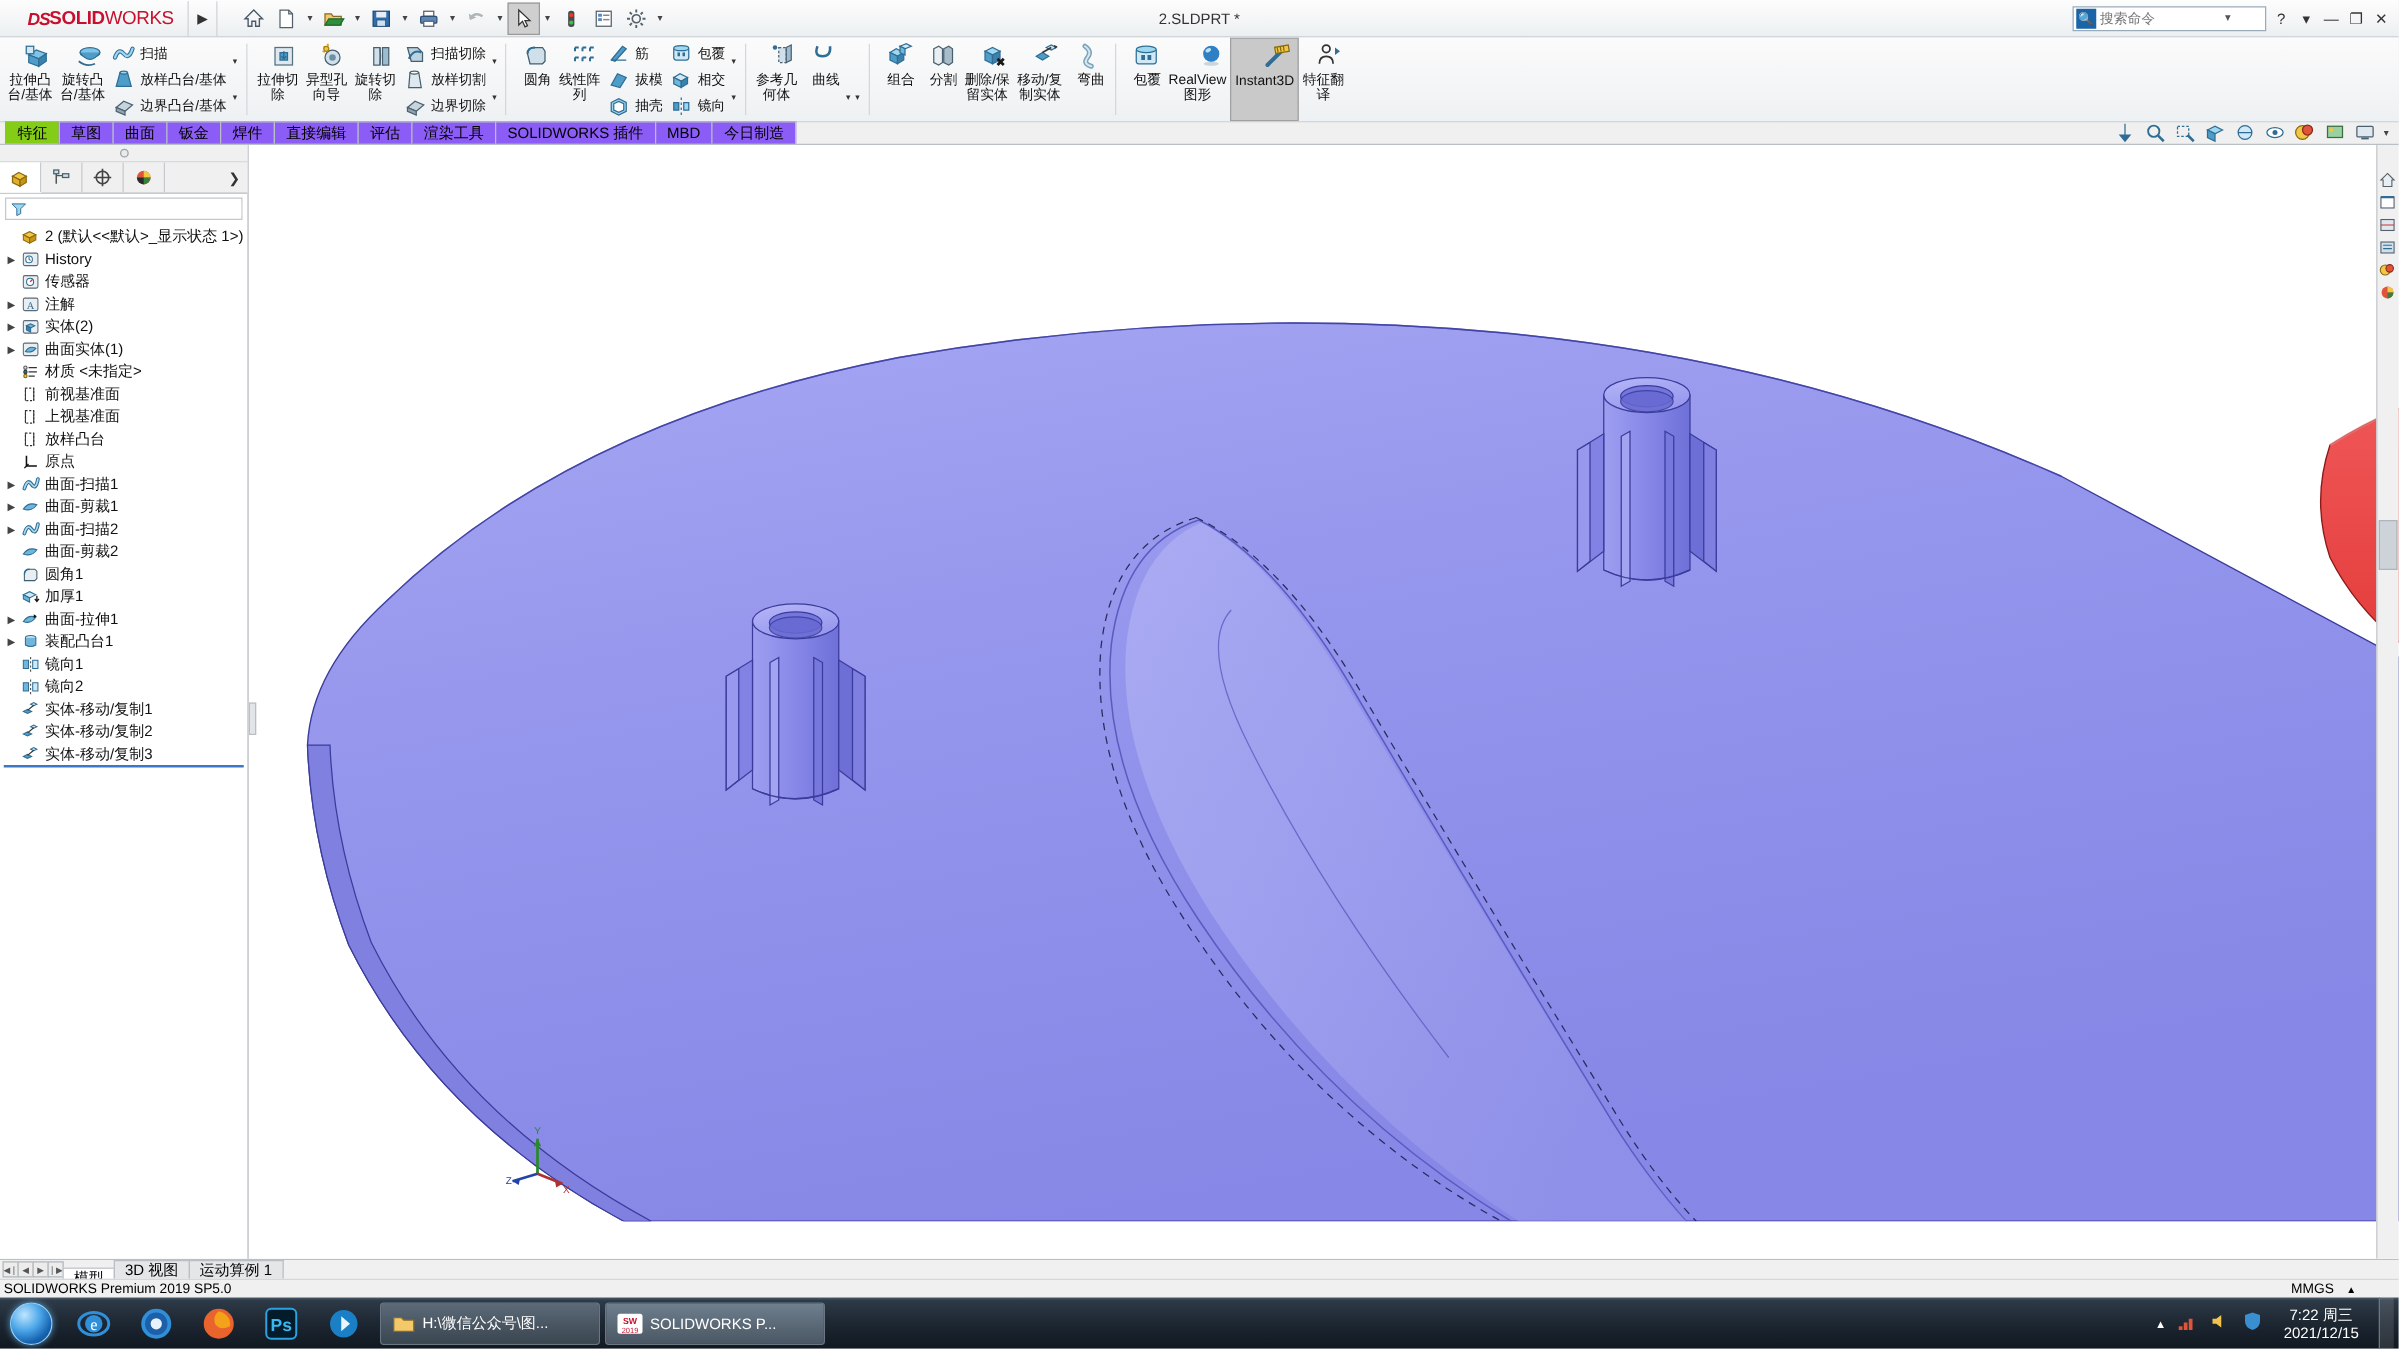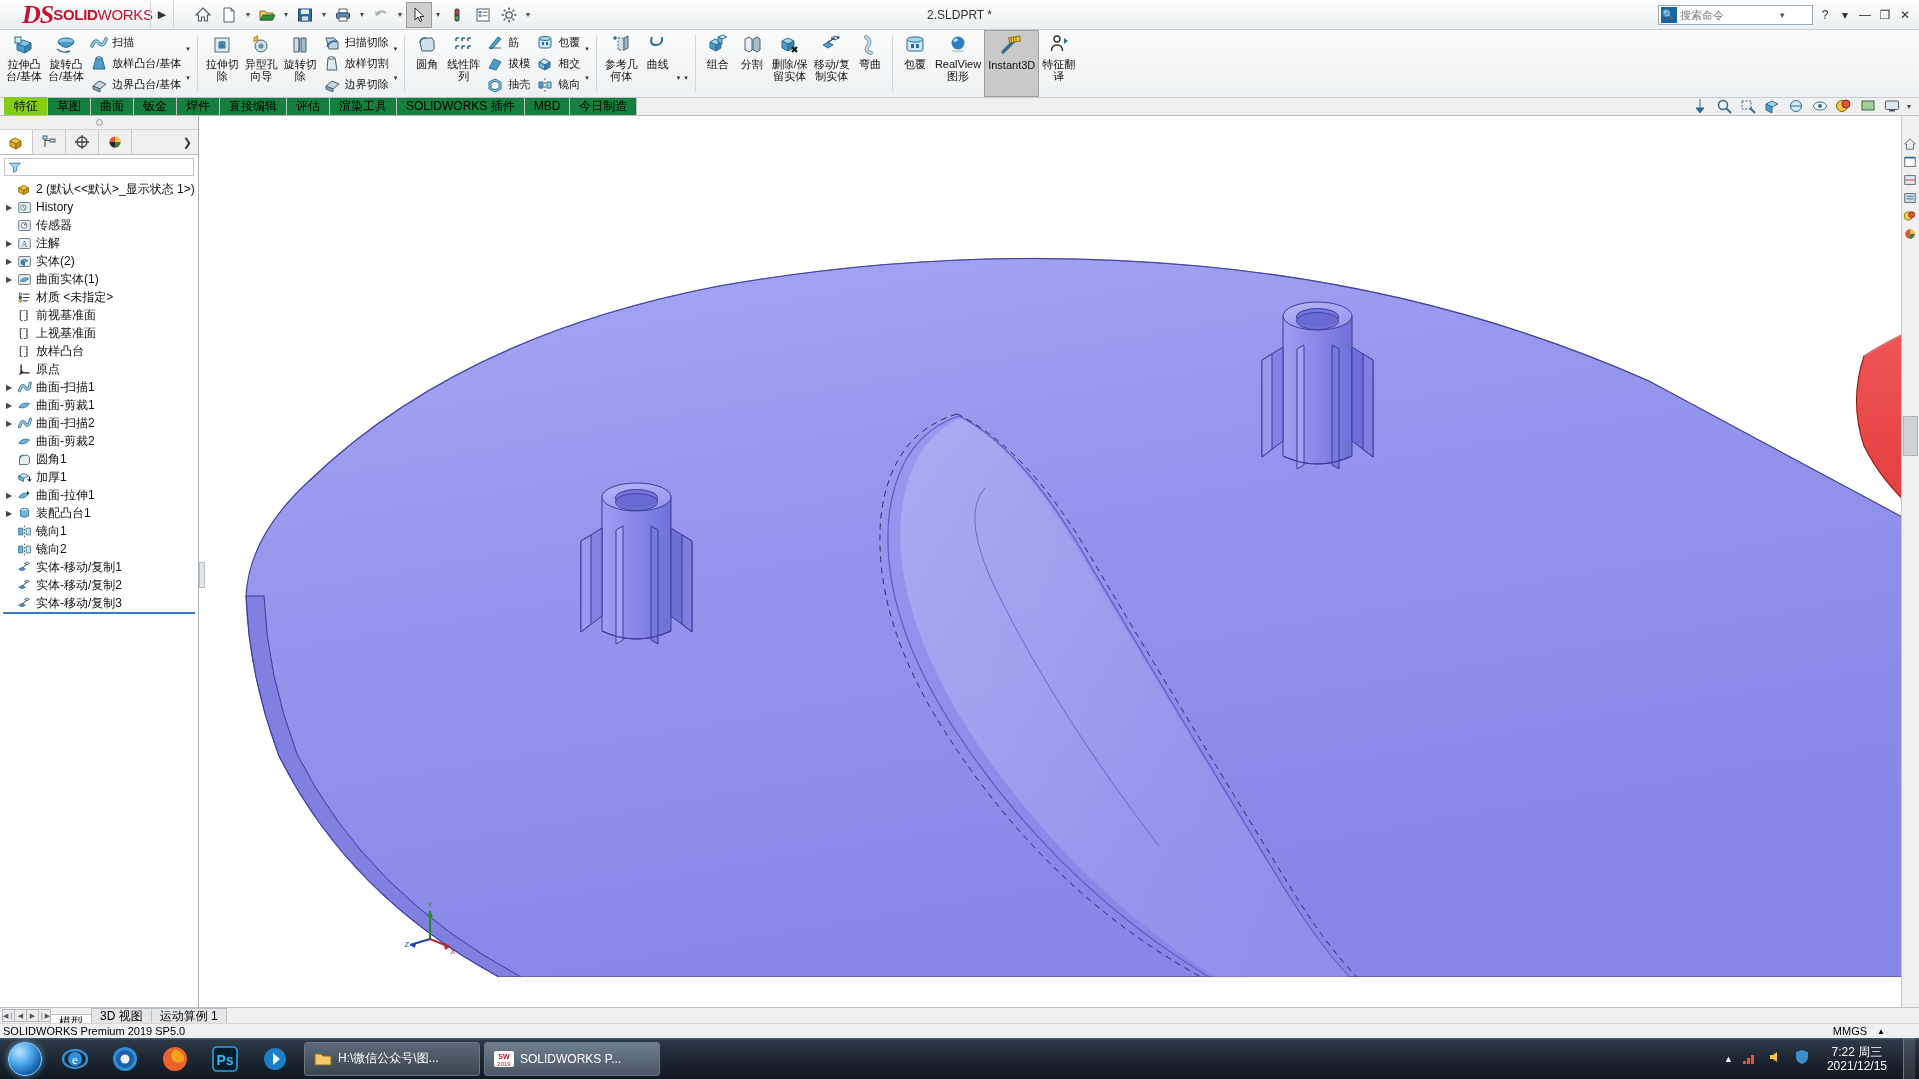--- a/index.html
+++ b/index.html
@@ -13,22 +13,22 @@
   }
   .app { position:relative; width:1919px; height:1079px; display:flex; flex-direction:column; }
 
   
   .titlebar {
     height:30px; background:linear-gradient(#fdfdfd,#eceff1);
     border-bottom:1px solid #c6ccd2;
     display:flex; align-items:center; position:relative; flex:0 0 30px;
   }
   .sw-logo { display:flex; align-items:center; padding-left:22px; width:150px; }
-  .sw-logo .ds { font-family:Liberation Serif, serif; font-style:italic; font-weight:bold;
-     font-size:26px; color:#c8102e; letter-spacing:-1px; }
+  .sw-logo .ds { font-family:Liberation Sans, sans-serif; font-style:italic; font-weight:bold;
+     font-size:14px; color:#c8102e; letter-spacing:-1px; }
   .sw-logo .bold { font-weight:bold; font-size:15px; color:#c8102e; letter-spacing:-.3px;}
   .sw-logo .thin { font-weight:normal; font-size:15px; color:#c8102e; letter-spacing:-.3px;}
   .tb-sep { width:1px; height:28px; background:#cfd4d8; }
   .tb-arrow { width:22px; text-align:center; font-size:11px; color:#333; cursor:pointer;}
   .tb-icons { display:flex; align-items:center; gap:0px; margin-left:16px;}
   .tb-btn { width:26px; height:26px; display:flex; align-items:center; justify-content:center;
      cursor:pointer; border:1px solid transparent; }
   .tb-btn.pressed { border:1px solid #9a9a9a; background:#cfcfcf; }
   .tb-caret { width:12px; height:26px; display:flex; align-items:center; justify-content:center;
      font-size:8px; color:#444; cursor:pointer;}
@@ -38,41 +38,41 @@
      align-items:center; font-size:11px; color:#888; padding:0 2px; }
   .searchbox .sicon { width:16px;height:16px;background:#1a64a8;color:#fff;font-size:10px;
      display:flex;align-items:center;justify-content:center;margin-right:3px;}
   .winbtn { width:16px; text-align:center; font-size:12px; color:#333; cursor:pointer;}
 
   
   .ribbon { height:68px; background:linear-gradient(#fbfbfb,#eef1f3); border-bottom:1px solid #c8ced3;
      display:flex; align-items:stretch; position:relative; flex:0 0 68px; overflow:hidden;}
   .rgroup { display:flex; align-items:center; padding:0 3px; height:100%;}
   .rsep { width:1px; background:#d3d8dc; margin:5px 2px; }
-  .cmd { display:flex; flex-direction:column; align-items:center; justify-content:flex-start;
+  .cmd { display:flex; flex-direction:column; align-items:flex-end; justify-content:flex-start;
      padding:3px 3px 0; min-width:34px; cursor:pointer; height:100%;}
   .cmd.active { background:#c9c9c9; border:1px solid #a0a0a0; }
   .cmd .lbl { font-size:11px; line-height:12px; text-align:center; color:#111; white-space:pre-line;}
   .cmd .big { margin-bottom:1px; }
   .vstack { display:flex; flex-direction:column; justify-content:center; height:100%; padding:1px 0;}
   .cmdrow { display:flex; align-items:center; padding:1px 3px; cursor:pointer; height:21px;}
   .cmdrow .lbl { font-size:11px; margin-left:4px; color:#111; white-space:nowrap;}
   .dcol { display:flex; flex-direction:column; justify-content:space-around; height:100%; padding:4px 2px;}
   .dcol span{ font-size:7px; color:#333; text-align:center; cursor:pointer;}
 
   
   .ic { width:18px; height:18px; position:relative; flex:0 0 18px;}
   .ic.b { width:24px; height:24px; flex:0 0 24px;}
   .ic svg { width:100%; height:100%; display:block;}
 
   
   .tabbar { height:18px; background:#f0f0f0; display:flex; align-items:flex-end;
      border-bottom:1px solid #b9bfc4; padding-left:4px; flex:0 0 18px; position:relative;}
   .tab { font-size:12px; padding:1px 9px 1px; border:1px solid #b9bfc4; border-bottom:none;
-     background:#15803d; margin-right:-1px; cursor:pointer; line-height:15px;}
+     background:#8b5cf6; margin-right:-1px; cursor:pointer; line-height:15px;}
   .tab.sel { background:#84cc16; border-color:transparent; }
   .tabbar .viewtools { margin-left:auto; display:flex; align-items:center; padding-right:8px; }
 
   
   .body { flex:1 1 auto; display:flex; position:relative; min-height:0; }
 
   
   .fm { width:199px; background:#fff; border-right:1px solid #a9b0b6; display:flex; flex-direction:column;
      position:relative; flex:0 0 199px;}
   .fm-pin { height:14px; background:#f0f0f0; border-bottom:1px solid #d0d4d8;

